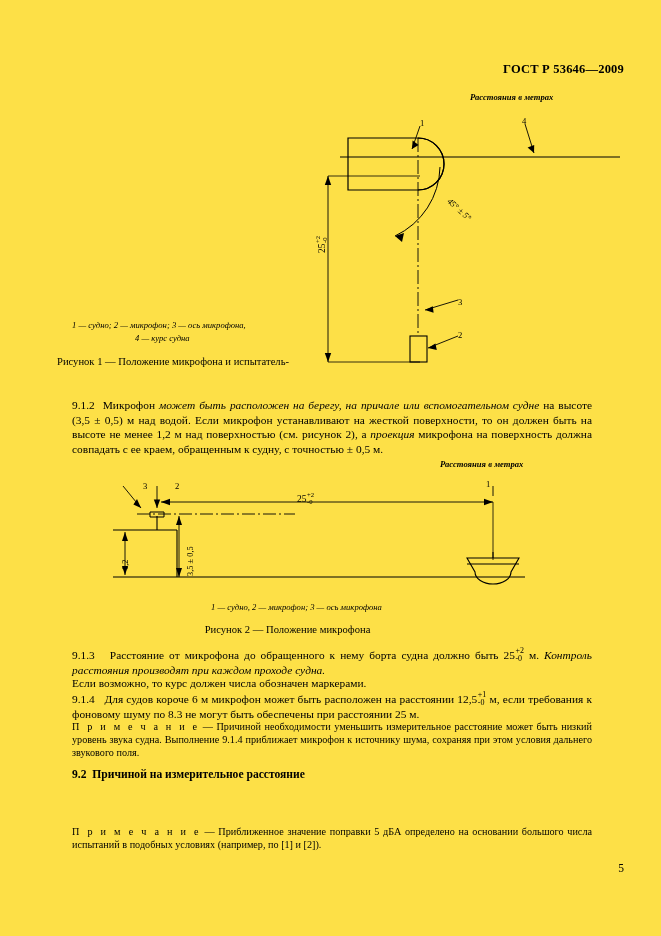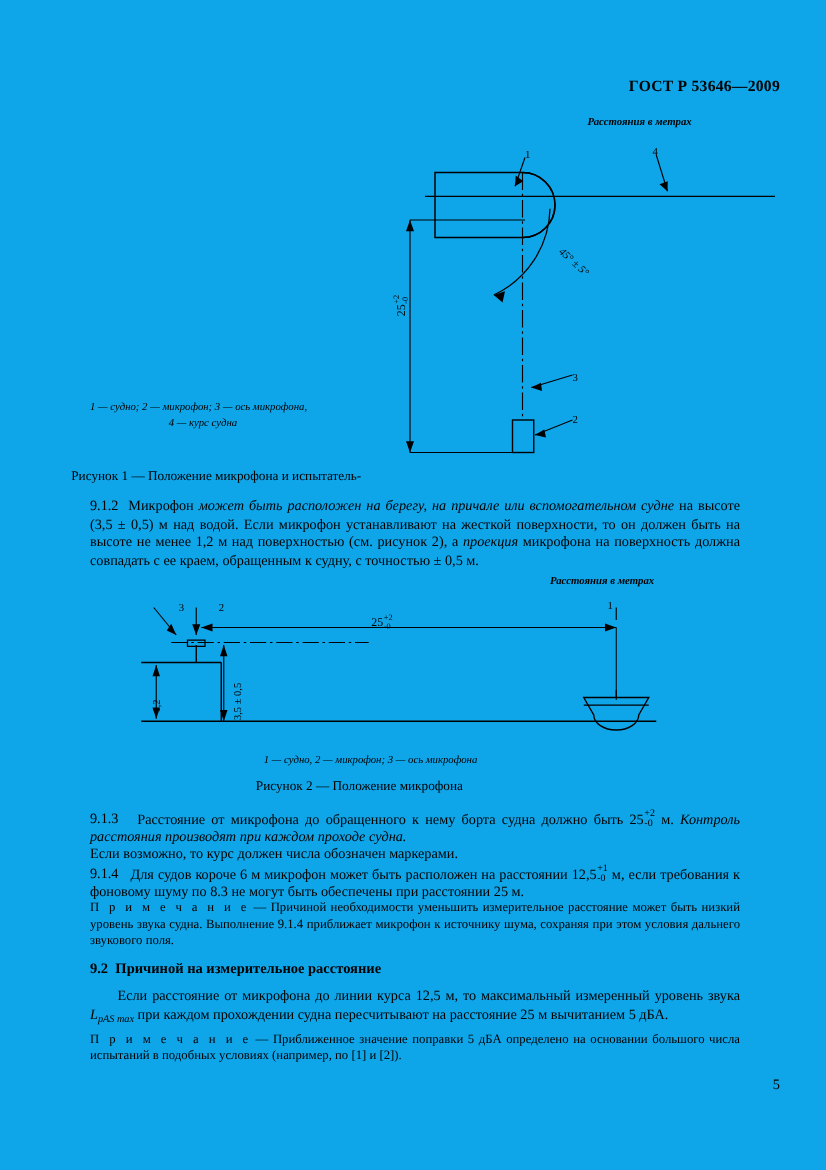--- a/index.html
+++ b/index.html
@@ -4,21 +4,21 @@
 <style>
   html, body {
     margin: 0;
     padding: 0;
     background: #ffffff;
   }
   .page {
     position: relative;
     width: 661px;
     height: 936px;
-    background: #0ea5e9;
+    background: #fde047;
     font-family: "Liberation Serif", serif;
     color: #000000;
     overflow: hidden;
   }
 
   
   .doc-header {
     position: absolute;
     top: 62px;
     right: 37px;
@@ -137,21 +137,21 @@
 
   <div style="position:absolute; top:253px; left:315px; transform:rotate(-90deg); transform-origin:left top; font-family:'Liberation Serif',serif; font-size:9.5px; white-space:nowrap;">
     <span>25</span><span class="supsub"><span>+2</span><span>-0</span></span>
   </div>
 
   <div style="position:absolute; top:196px; left:452px; transform:rotate(42deg); transform-origin:left top; font-family:'Liberation Serif',serif; font-size:8.6px; font-style:italic; white-space:nowrap;">45° ± 5°</div>
 
   <div class="legend" style="top:320px; left:72px;">1 — судно; 2 — микрофон; 3 — ось микрофона,</div>
   <div class="legend" style="top:333px; left:135px;">4 — курс судна</div>
 
-  <div class="caption" style="top:356px; left:48px; width:250px;margin-top:20px;">Рисунок 1 — Положение  микрофона  и  испытатель-</div>
+  <div class="caption" style="top:356px; left:48px; width:250px;">Рисунок 1 — Положение  микрофона  и  испытатель-</div>
 
   <div class="para" style="top:398px; left:72px; width:520px;">
     <span>9.1.2</span>
     <span>&nbsp;Микрофон <span class="it">может быть расположен на берегу, на причале или вспомогательном судне</span> на высоте (3,5 ± 0,5) м над водой. Если микрофон устанавливают на жесткой поверхности, то он должен быть на высоте не менее 1,2 м над поверхностью (см. рисунок 2), а <span class="it">проекция</span> микрофона на поверхность должна совпадать с ее краем, обращенным к судну, с точностью ± 0,5 м.</span>
   </div>
 
   <div class="units" style="top:459px; left:440px;">Расстояния в метрах</div>
 
   <div class="fig" style="top:472px; left:95px;">
     <svg width="440" height="128" viewBox="0 0 440 128" xmlns="http://www.w3.org/2000/svg">
@@ -222,23 +222,20 @@
   </div>
 
   <div class="para" style="top:720px; left:72px; width:520px; font-size:10.2px; line-height:13.2px;">
     <span class="note-lbl">П р и м е ч а н и е</span><span> — Причиной необходимости уменьшить измерительное расстояние может быть низкий уровень звука судна. Выполнение 9.1.4 приближает микрофон к источнику шума, сохраняя при этом условия дальнего звукового поля.</span>
   </div>
 
   <div class="para bold" style="top:768px; left:72px; width:520px; font-size:11.6px;">
     <span>9.2</span>&nbsp;&nbsp;<span>Причиной на измерительное расстояние</span>
   </div>
 
-  <div class="para" style="top:790px; left:72px; width:520px;">
-    <span class="ind"></span>Если расстояние от микрофона до линии курса 12,5 м, то максимальный измеренный уровень звука <span class="it">L</span><span style="font-style:italic; font-size:0.72em; vertical-align:-0.35em;">pAS max</span>&nbsp;при каждом прохождении судна пересчитывают на расстояние 25 м вычитанием 5 дБА.
-  </div>
 
   <div class="para" style="top:825px; left:72px; width:520px; font-size:10.2px; line-height:13.2px;">
     <span class="note-lbl">П р и м е ч а н и е</span><span> — Приближенное значение поправки 5 дБА определено на основании большого числа испытаний в подобных условиях (например, по [1] и [2]).</span>
   </div>
 
   <div class="pagenum">5</div>
 
 </div>
 
 </body></html>

